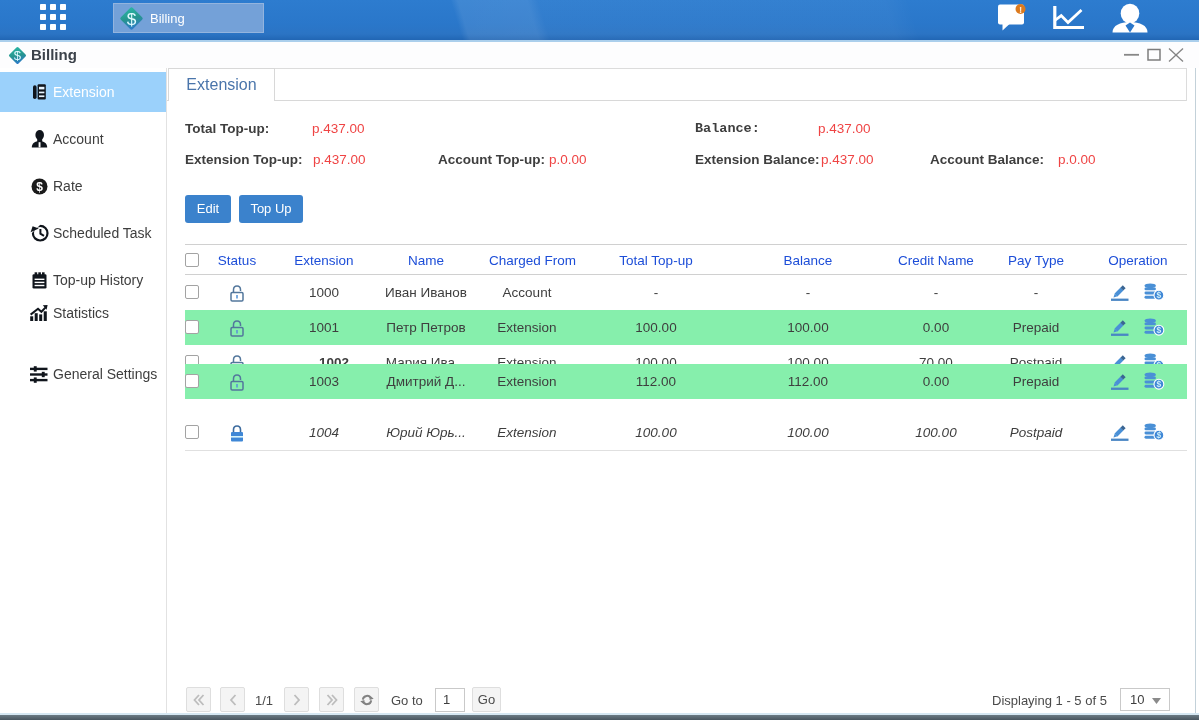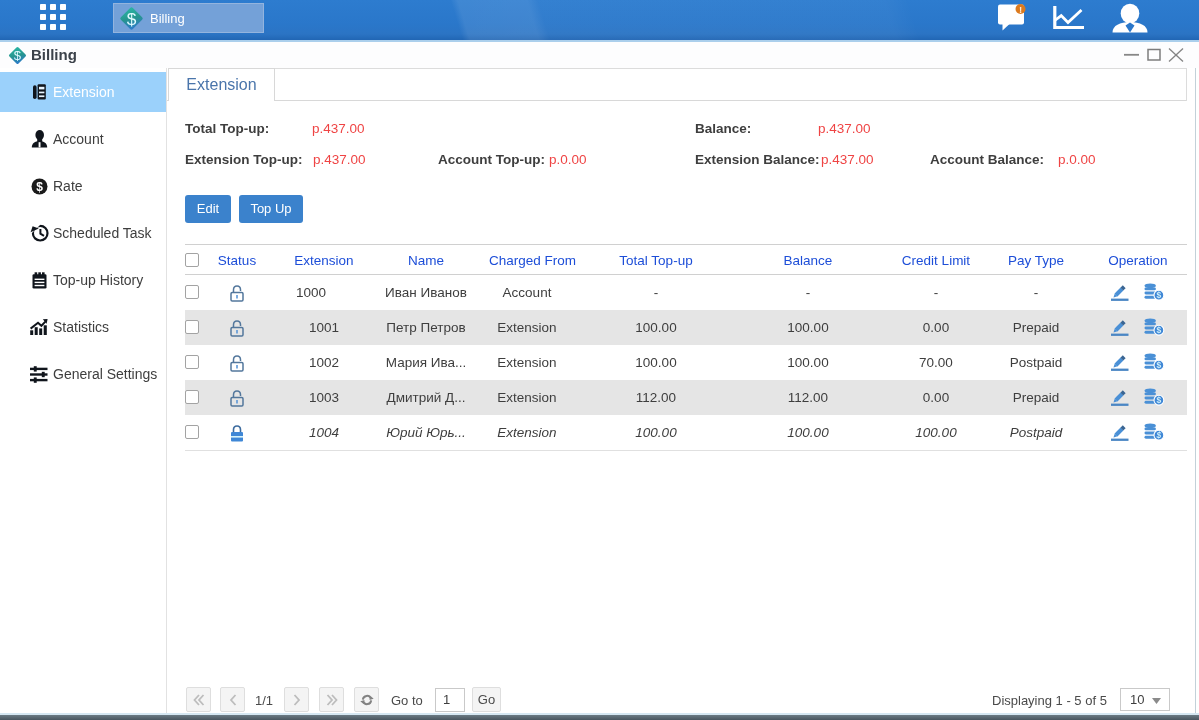--- a/index.html
+++ b/index.html
@@ -46,21 +46,21 @@
 
 .btn { position:absolute; background:#3b82cc; color:#fff; font-size:13px;
   text-align:center; border-radius:3px; }
 
 
 .thead { position:absolute; left:18px; top:176px; width:1002px; height:31px;
   border-top:1px solid #d0d0d0; border-bottom:1px solid #d0d0d0; }
 .hcell { position:absolute; top:0; height:31px; line-height:31px; font-size:13.5px;
   color:#1d4ed8; text-align:center; white-space:nowrap; }
 .trow { position:absolute; left:18px; width:1002px; height:35px; }
-.trow.stripe { background:#e5e5e5; }
+.trow.stripe { background:#86efac; }
 .tcell { position:absolute; top:0; height:35px; line-height:35px; font-size:13.5px;
   color:#3e3e3e; text-align:center; white-space:nowrap; }
 .rowline { position:absolute; left:18px; width:1002px; height:1px; background:#ededed; }
 .cb { position:absolute; width:14px; height:14px; border:1px solid #a3a3a3;
   border-radius:2px; background:#fff; }
 
 
 .pgbtn { position:absolute; width:25px; height:25px; background:#f4f4f4;
   border:1px solid #dedede; border-radius:2px; text-align:center; }
 .pgtext { position:absolute; font-size:13px; color:#4a4a4a; white-space:nowrap; }
@@ -227,21 +227,21 @@
               <rect x="6.3" y="0.3" width="2.6" height="3.5"></rect>
               <rect x="10" y="0.3" width="2.6" height="3.5"></rect>
             </g>
             <g stroke="#fff" stroke-width="1.4">
               <line x1="2.6" y1="7.3" x2="12.4" y2="7.3"></line>
               <line x1="2.6" y1="10.4" x2="12.4" y2="10.4"></line>
               <line x1="2.6" y1="13.5" x2="12.4" y2="13.5"></line>
             </g>
           </svg>
     </span>Top-up History</div>
-    <div class="sitem" style="top:239px;text-align:center;"><span class="sic">
+    <div class="sitem" style="top:225px;text-align:center;"><span class="sic">
       <svg width="18" height="16" viewBox="0 0 18 16">
             <g fill="#10151c">
               <rect x="0.2" y="11.3" width="3" height="4.7"></rect>
               <rect x="4.7" y="8.2" width="3" height="7.8"></rect>
               <rect x="9.2" y="9.4" width="3" height="6.6"></rect>
               <rect x="13.7" y="6.3" width="3.1" height="9.7"></rect>
             </g>
             <path d="M0.6 9.6 L8 3.8 L11.4 6.8 L15.4 2.6" stroke="#10151c" stroke-width="2" fill="none"></path>
             <path d="M12.8 0.2 L17.6 0 L16.6 4.8 Z" fill="#10151c"></path>
           </svg>
@@ -263,21 +263,21 @@
   </div>
 
   <div class="content">
     <div class="tabbar"></div>
     <div style="position:absolute; left:107px; top:0; width:913px; height:1px; background:#dcdcdc;"></div>
     <div style="position:absolute; left:1019px; top:0; width:1px; height:33px; background:#dcdcdc;"></div>
     <div class="tab">Extension</div>
 
     <div class="lbl" style="left:18px; top:53px;">Total Top-up:</div>
     <div class="val" style="left:145px; top:53px;">p.437.00</div>
-    <div class="lbl" style="left:528px; top:53px;">Balance:</div>
+    <div class="lbl" style="left:528px; top:53px;font-family:Liberation Mono, monospace;">Balance:</div>
     <div class="val" style="left:651px; top:53px;">p.437.00</div>
 
     <div class="lbl" style="left:18px; top:84px;">Extension Top-up:</div>
     <div class="val" style="left:146px; top:84px;">p.437.00</div>
     <div class="lbl" style="left:271px; top:84px;">Account Top-up:</div>
     <div class="val" style="left:382px; top:84px;">p.0.00</div>
     <div class="lbl" style="left:528px; top:84px;">Extension Balance:</div>
     <div class="val" style="left:654px; top:84px;">p.437.00</div>
     <div class="lbl" style="left:763px; top:84px;">Account Balance:</div>
     <div class="val" style="left:891px; top:84px;">p.0.00</div>
@@ -286,31 +286,31 @@
     <div class="btn" style="left:72px; top:127px; width:64px; height:28px; line-height:28px;">Top Up</div>
 
     <div class="thead">
       <div class="cb" style="left:0px; top:8px;"></div>
       <div class="hcell" style="left:15px;  width:74px;">Status</div>
       <div class="hcell" style="left:102px; width:74px;">Extension</div>
       <div class="hcell" style="left:204px; width:74px;">Name</div>
       <div class="hcell" style="left:304px; width:76px;">Charged From</div>
       <div class="hcell" style="left:433px; width:76px;">Total Top-up</div>
       <div class="hcell" style="left:585px; width:76px;">Balance</div>
-      <div class="hcell" style="left:713px; width:76px;">Credit Limit</div>
+      <div class="hcell" style="left:713px; width:76px;">Credit Name</div>
       <div class="hcell" style="left:813px; width:76px;">Pay Type</div>
       <div class="hcell" style="left:915px; width:76px;">Operation</div>
     </div>
 
     <div class="trow" style="top:207px;">
       <div class="cb" style="left:0; top:10px;"></div>
       <div class="tcell" style="left:15px; width:74px;"><svg class="lockopen" width="16" height="17" viewBox="0 0 16 17" style="vertical-align:middle;">
             <use href="#lockopen-g"></use>
           </svg></div>
-      <div class="tcell" style="left:89px; width:74px;text-align:center;">1000</div>
+      <div class="tcell" style="left:102px; width:74px;text-align:center;">1000</div>
       <div class="tcell" style="left:196px; width:90px;">Иван Иванов</div>
       <div class="tcell" style="left:304px; width:76px;">Account</div>
       <div class="tcell" style="left:433px; width:76px;">-</div>
       <div class="tcell" style="left:585px; width:76px;">-</div>
       <div class="tcell" style="left:713px; width:76px;">-</div>
       <div class="tcell" style="left:813px; width:76px;">-</div>
       <svg class="oppencil" style="left:925px;" viewBox="0 0 19 17">
           <use href="#pencil-g"></use>
         </svg>
       <svg class="opcoins" style="left:959px;" viewBox="0 0 21 19">
@@ -334,35 +334,35 @@
         </svg>
       <svg class="opcoins" style="left:959px;" viewBox="0 0 21 19">
           <use href="#coins-g"></use>
         </svg>
     </div>
     <div class="trow" style="top:277px;">
       <div class="cb" style="left:0; top:10px;"></div>
       <div class="tcell" style="left:15px; width:74px;"><svg class="lockopen" width="16" height="17" viewBox="0 0 16 17" style="vertical-align:middle;">
             <use href="#lockopen-g"></use>
           </svg></div>
-      <div class="tcell" style="left:102px; width:74px;">1002</div>
+      <div class="tcell" style="left:112px; width:74px;font-weight:bold;">1002</div>
       <div class="tcell" style="left:196px; width:90px;">Мария Ива...</div>
       <div class="tcell" style="left:304px; width:76px;">Extension</div>
       <div class="tcell" style="left:433px; width:76px;">100.00</div>
       <div class="tcell" style="left:585px; width:76px;">100.00</div>
       <div class="tcell" style="left:713px; width:76px;">70.00</div>
       <div class="tcell" style="left:813px; width:76px;">Postpaid</div>
       <svg class="oppencil" style="left:925px;" viewBox="0 0 19 17">
           <use href="#pencil-g"></use>
         </svg>
       <svg class="opcoins" style="left:959px;" viewBox="0 0 21 19">
           <use href="#coins-g"></use>
         </svg>
     </div>
-    <div class="trow stripe" style="top:312px;text-decoration:underline;">
+    <div class="trow stripe" style="top:296px;text-decoration:underline;">
       <div class="cb" style="left:0; top:10px;"></div>
       <div class="tcell" style="left:15px; width:74px;"><svg class="lockopen" width="16" height="17" viewBox="0 0 16 17" style="vertical-align:middle;">
             <use href="#lockopen-g"></use>
           </svg></div>
       <div class="tcell" style="left:102px; width:74px;">1003</div>
       <div class="tcell" style="left:196px; width:90px;">Дмитрий Д...</div>
       <div class="tcell" style="left:304px; width:76px;">Extension</div>
       <div class="tcell" style="left:433px; width:76px;">112.00</div>
       <div class="tcell" style="left:585px; width:76px;">112.00</div>
       <div class="tcell" style="left:713px; width:76px;">0.00</div>

